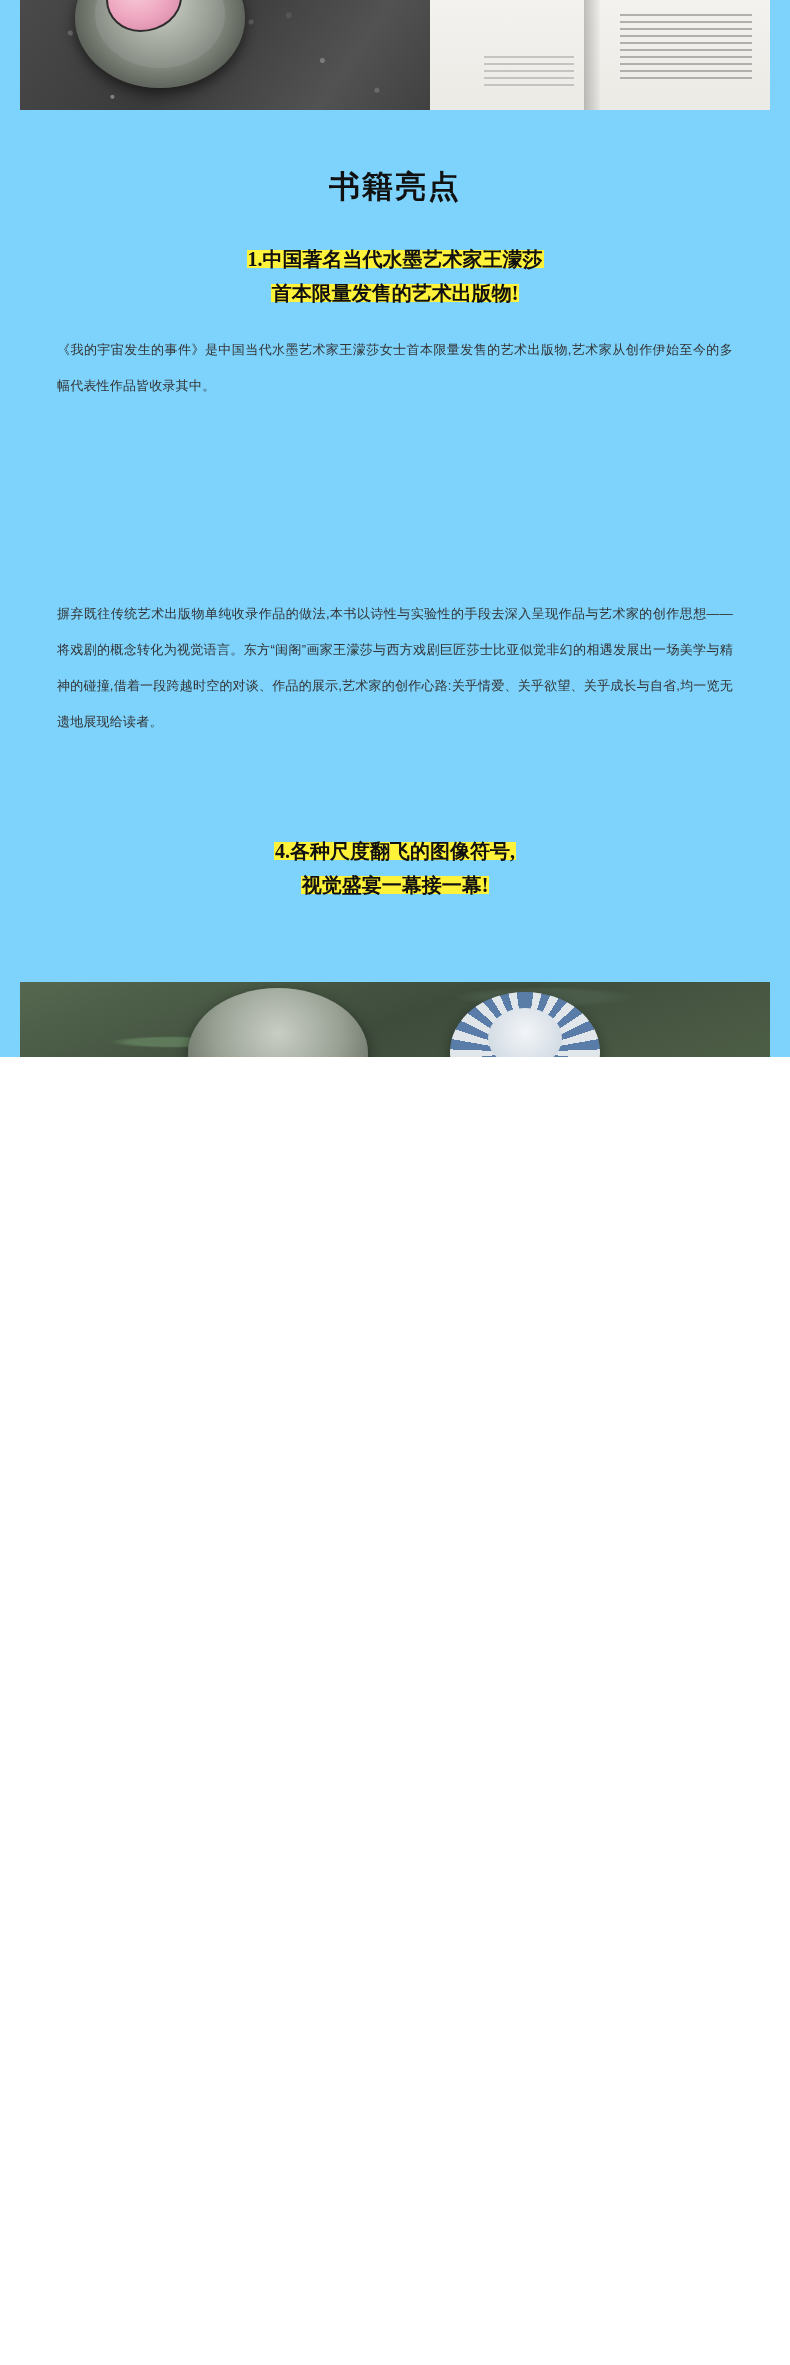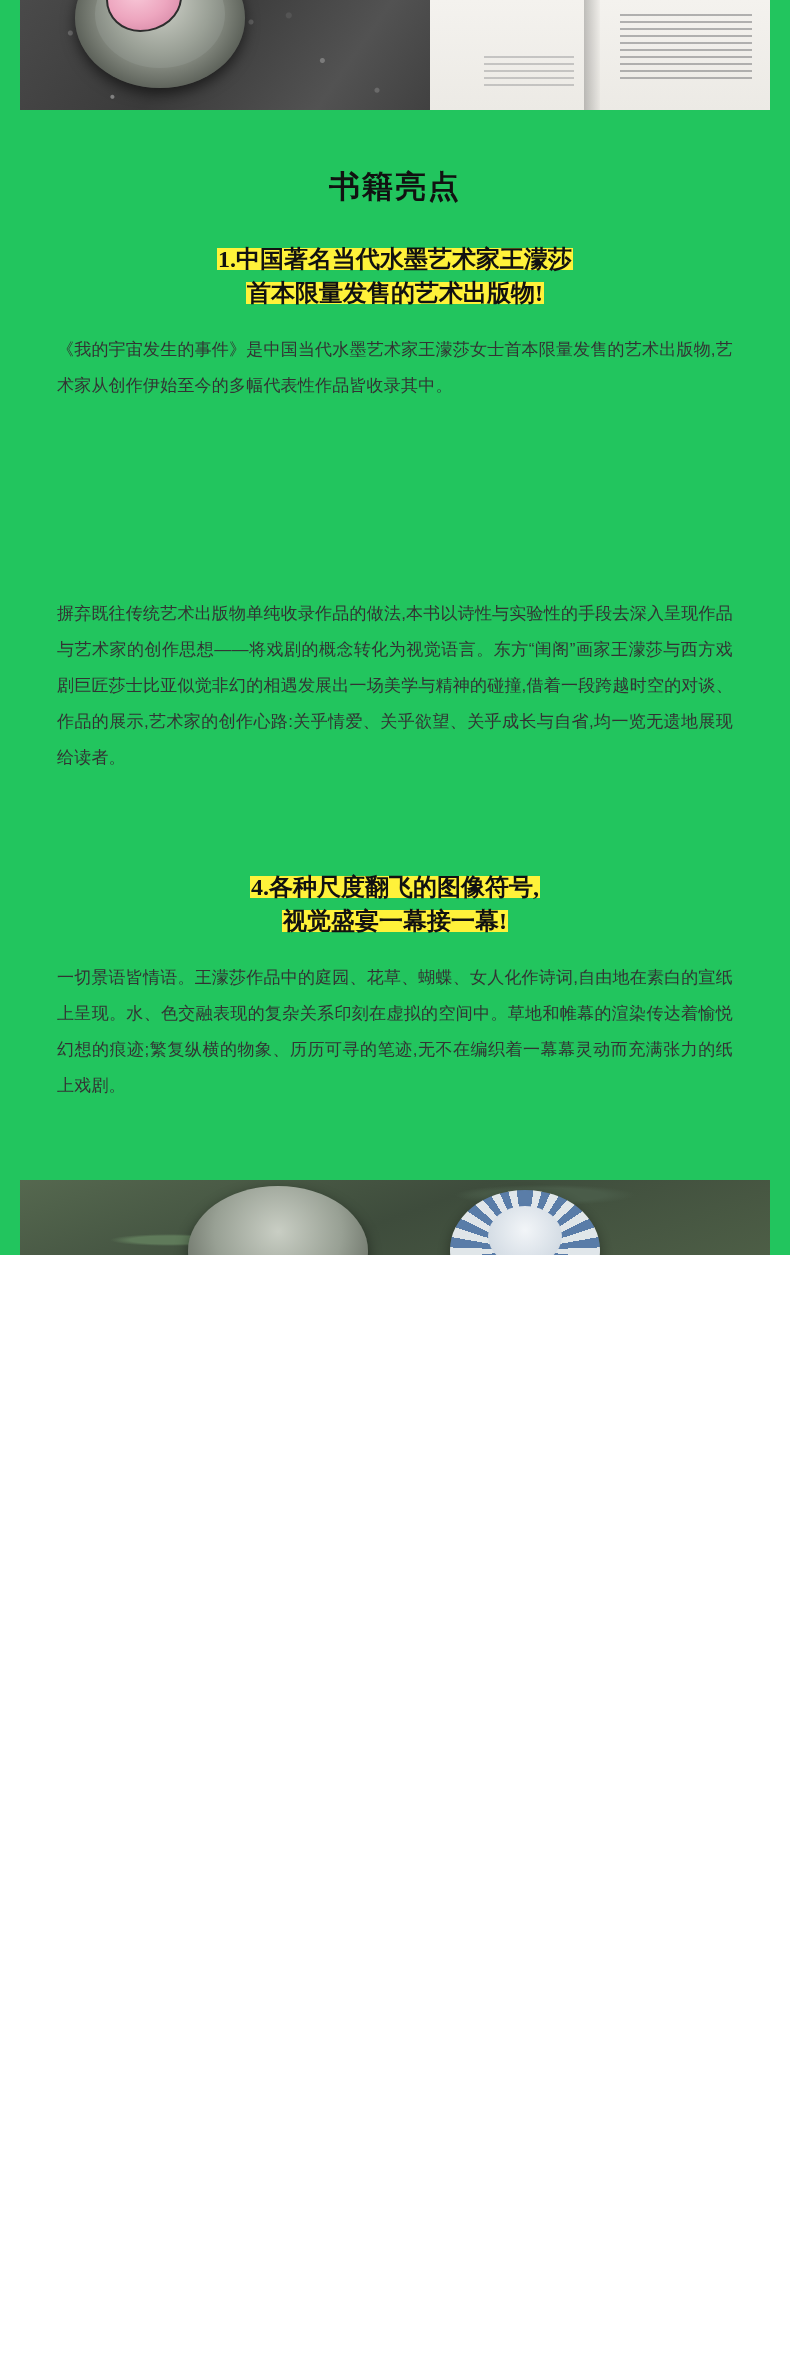--- a/index.html
+++ b/index.html
@@ -8,21 +8,21 @@
     background: #ffffff;
   }
   body {
     width: 790px;
     font-family: "Liberation Sans", sans-serif;
     color: #222222;
   }
   .page {
     width: 790px;
     margin: 0 auto;
-    background: #22c55e;
+    background: #7dd3fc;
     position: relative;
   }
 
   
   .photo-top {
     width: 750px;
     height: 110px;
     margin: 0 auto;
     overflow: hidden;
     position: relative;
@@ -109,39 +109,39 @@
     letter-spacing: 2px;
     margin: 56px 0 34px 0;
   }
   .section {
     margin-bottom: 18px;
   }
   .sec-heading {
     text-align: center;
     font-family: "Liberation Serif", serif;
     font-weight: bold;
-    font-size: 24px;
+    font-size: 20px;
     line-height: 34px;
     color: #111111;
     margin: 0 auto 22px auto;
     width: 640px;
   }
   .sec-heading .hl {
     background: linear-gradient(transparent 8%, #fff23a 8%, #fff23a 92%, transparent 92%);
     padding: 0 1px;
     box-decoration-break: clone;
     -webkit-box-decoration-break: clone;
   }
   .sec-heading .line {
     display: block;
   }
   .body-text {
     width: 676px;
     margin: 0 auto;
-    font-size: 17px;
+    font-size: 13px;
     line-height: 36px;
     color: #333333;
     text-align: justify;
     letter-spacing: 0.2px;
   }
   .gap-lg { height: 76px; }
   .gap-md { height: 58px; }
 
   
   .photo-bottom {
@@ -225,21 +225,20 @@
       <p class="body-text">摒弃既往传统艺术出版物单纯收录作品的做法,本书以诗性与实验性的手段去深入呈现作品与艺术家的创作思想——将戏剧的概念转化为视觉语言。东方“闺阁”画家王濛莎与西方戏剧巨匠莎士比亚似觉非幻的相遇发展出一场美学与精神的碰撞,借着一段跨越时空的对谈、作品的展示,艺术家的创作心路:关乎情爱、关乎欲望、关乎成长与自省,均一览无遗地展现给读者。</p>
     </div>
 
     <div class="gap-lg"></div>
 
     <div class="section">
       <div class="sec-heading">
         <span class="line"><span class="hl">4.各种尺度翻飞的图像符号,</span></span>
         <span class="line"><span class="hl">视觉盛宴一幕接一幕!</span></span>
       </div>
-      <p class="body-text">一切景语皆情语。王濛莎作品中的庭园、花草、蝴蝶、女人化作诗词,自由地在素白的宣纸上呈现。水、色交融表现的复杂关系印刻在虚拟的空间中。草地和帷幕的渲染传达着愉悦幻想的痕迹;繁复纵横的物象、历历可寻的笔迹,无不在编织着一幕幕灵动而充满张力的纸上戏剧。</p>
     </div>
 
     <div class="gap-md"></div>
   </div>
 
   <div class="photo-bottom">
     <div class="grass"></div>
     <div class="bowl2"></div>
     <div class="plate"></div>
     <div class="plate-center"></div>

